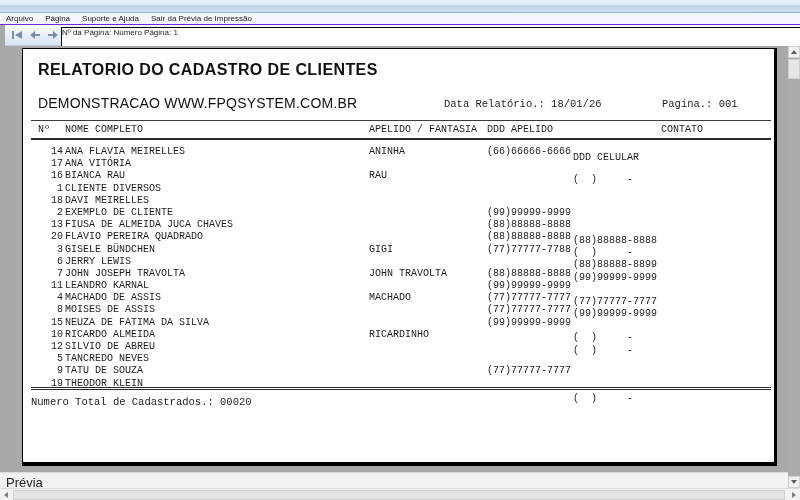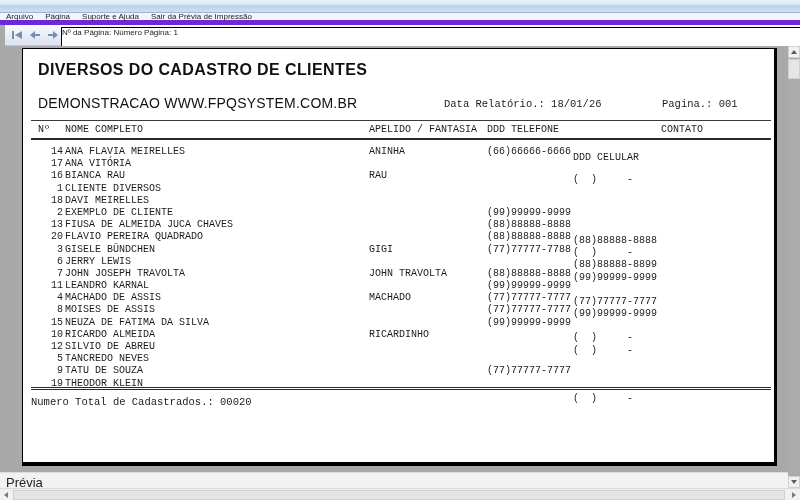--- a/index.html
+++ b/index.html
@@ -8,21 +8,21 @@
   .window { position:relative; width:800px; height:500px; }
 
   
   .titlebar { position:absolute; left:0; top:0; width:800px; height:13px;
     background:linear-gradient(#eaf2fb 0%, #d7e5f4 45%, #bcd2e9 46%, #cfdff1 100%);
     border-bottom:1px solid #9fb4cd; font-size:8px; color:#1d2a3a;
     padding:11px 0 0 5px; }
 
   
   .menubar { position:absolute; left:0; top:13px; width:800px; height:12px;
-    background:#f2f6fc; border-bottom:5px solid #6d28d9; font-size:8px; color:#222;
+    background:#f2f6fc; border-bottom:1px solid #6d28d9; font-size:8px; color:#222;
     display:flex; align-items:center; }
   .menu-item { padding:0 6px; height:12px; line-height:12px; cursor:default; }
 
   
   .toolbar { position:absolute; left:5px; top:25px; width:800px; height:21px;
     background:linear-gradient(#f7fafd 0%, #e6ecf7 60%, #dbe3f2 100%);
     border-bottom:1px solid #c2cbdc; display:flex; align-items:center; padding-left:3px; }
   .tbtn { width:18px; height:17px; display:flex; align-items:center; justify-content:center; }
   .tsep { width:1px; height:15px; background:#c3cbda; margin:0 3px; box-shadow:1px 0 0 #ffffff; }
   .tbtn svg { display:block; }
@@ -181,31 +181,31 @@
       <span class="btn">
           <span class="tri"></span>
         </span>
     </div>
     <span class="tb-label">Nº Zoom</span>
     <span class="tb-label page">Nº da Página: Número Página: 1</span>
   </div>
 
   <div class="content">
     <div class="page">
-      <div class="rpt-title">DIVERSOS DO CADASTRO DE CLIENTES</div>
+      <div class="rpt-title">RELATORIO DO CADASTRO DE CLIENTES</div>
       <div class="rpt-subtitle">DEMONSTRACAO WWW.FPQSYSTEM.COM.BR</div>
       <div class="rpt-date mono">Data Relatório.: 18/01/26</div>
       <div class="rpt-pageno mono">Pagina.: 001</div>
 
       <div class="hline1"></div>
       <div class="rhead mono">
         <span class="c-num">Nº</span>
         <span class="c-name">NOME COMPLETO</span>
         <span class="c-ape">APELIDO / FANTASIA</span>
-        <span class="c-tel">DDD TELEFONE</span>
+        <span class="c-tel">DDD APELIDO</span>
         <span class="c-cel">DDD CELULAR</span>
         <span class="c-con">CONTATO</span>
       </div>
       <div class="hline2"></div>
 
       <div class="rows-wrap mono"><div class="rrow"><span class="c-num">14</span><span class="c-name">ANA FLAVIA MEIRELLES</span><span class="c-ape">ANINHA</span><span class="c-tel">(66)66666-6666</span><span class="c-cel">(  )     -</span></div><div class="rrow"><span class="c-num">17</span><span class="c-name">ANA VITÓRIA</span><span class="c-ape"></span><span class="c-tel"></span><span class="c-cel"></span></div><div class="rrow"><span class="c-num">16</span><span class="c-name">BIANCA RAU</span><span class="c-ape">RAU</span><span class="c-tel"></span><span class="c-cel"></span></div><div class="rrow"><span class="c-num">1</span><span class="c-name">CLIENTE DIVERSOS</span><span class="c-ape"></span><span class="c-tel"></span><span class="c-cel"></span></div><div class="rrow"><span class="c-num">18</span><span class="c-name">DAVI MEIRELLES</span><span class="c-ape"></span><span class="c-tel"></span><span class="c-cel"></span></div><div class="rrow"><span class="c-num">2</span><span class="c-name">EXEMPLO DE CLIENTE</span><span class="c-ape"></span><span class="c-tel">(99)99999-9999</span><span class="c-cel">(88)88888-8888</span></div><div class="rrow"><span class="c-num">13</span><span class="c-name">FIUSA DE ALMEIDA JUCA CHAVES</span><span class="c-ape"></span><span class="c-tel">(88)88888-8888</span><span class="c-cel">(  )     -</span></div><div class="rrow"><span class="c-num">20</span><span class="c-name">FLAVIO PEREIRA QUADRADO</span><span class="c-ape"></span><span class="c-tel">(88)88888-8888</span><span class="c-cel">(88)88888-8899</span></div><div class="rrow"><span class="c-num">3</span><span class="c-name">GISELE BÜNDCHEN</span><span class="c-ape">GIGI</span><span class="c-tel">(77)77777-7788</span><span class="c-cel">(99)99999-9999</span></div><div class="rrow"><span class="c-num">6</span><span class="c-name">JERRY LEWIS</span><span class="c-ape"></span><span class="c-tel"></span><span class="c-cel"></span></div><div class="rrow"><span class="c-num">7</span><span class="c-name">JOHN JOSEPH TRAVOLTA</span><span class="c-ape">JOHN TRAVOLTA</span><span class="c-tel">(88)88888-8888</span><span class="c-cel">(77)77777-7777</span></div><div class="rrow"><span class="c-num">11</span><span class="c-name">LEANDRO KARNAL</span><span class="c-ape"></span><span class="c-tel">(99)99999-9999</span><span class="c-cel">(99)99999-9999</span></div><div class="rrow"><span class="c-num">4</span><span class="c-name">MACHADO DE ASSIS</span><span class="c-ape">MACHADO</span><span class="c-tel">(77)77777-7777</span><span class="c-cel"></span></div><div class="rrow"><span class="c-num">8</span><span class="c-name">MOISES DE ASSIS</span><span class="c-ape"></span><span class="c-tel">(77)77777-7777</span><span class="c-cel">(  )     -</span></div><div class="rrow"><span class="c-num">15</span><span class="c-name">NEUZA DE FATIMA DA SILVA</span><span class="c-ape"></span><span class="c-tel">(99)99999-9999</span><span class="c-cel">(  )     -</span></div><div class="rrow"><span class="c-num">10</span><span class="c-name">RICARDO ALMEIDA</span><span class="c-ape">RICARDINHO</span><span class="c-tel"></span><span class="c-cel"></span></div><div class="rrow"><span class="c-num">12</span><span class="c-name">SILVIO DE ABREU</span><span class="c-ape"></span><span class="c-tel"></span><span class="c-cel"></span></div><div class="rrow"><span class="c-num">5</span><span class="c-name">TANCREDO NEVES</span><span class="c-ape"></span><span class="c-tel"></span><span class="c-cel"></span></div><div class="rrow"><span class="c-num">9</span><span class="c-name">TATU DE SOUZA</span><span class="c-ape"></span><span class="c-tel">(77)77777-7777</span><span class="c-cel">(  )     -</span></div><div class="rrow"><span class="c-num">19</span><span class="c-name">THEODOR KLEIN</span><span class="c-ape"></span><span class="c-tel"></span><span class="c-cel"></span></div></div>
 
       <div class="dblline"></div>
       <div class="rpt-total mono">Numero Total de Cadastrados.: 00020</div>
     </div>

